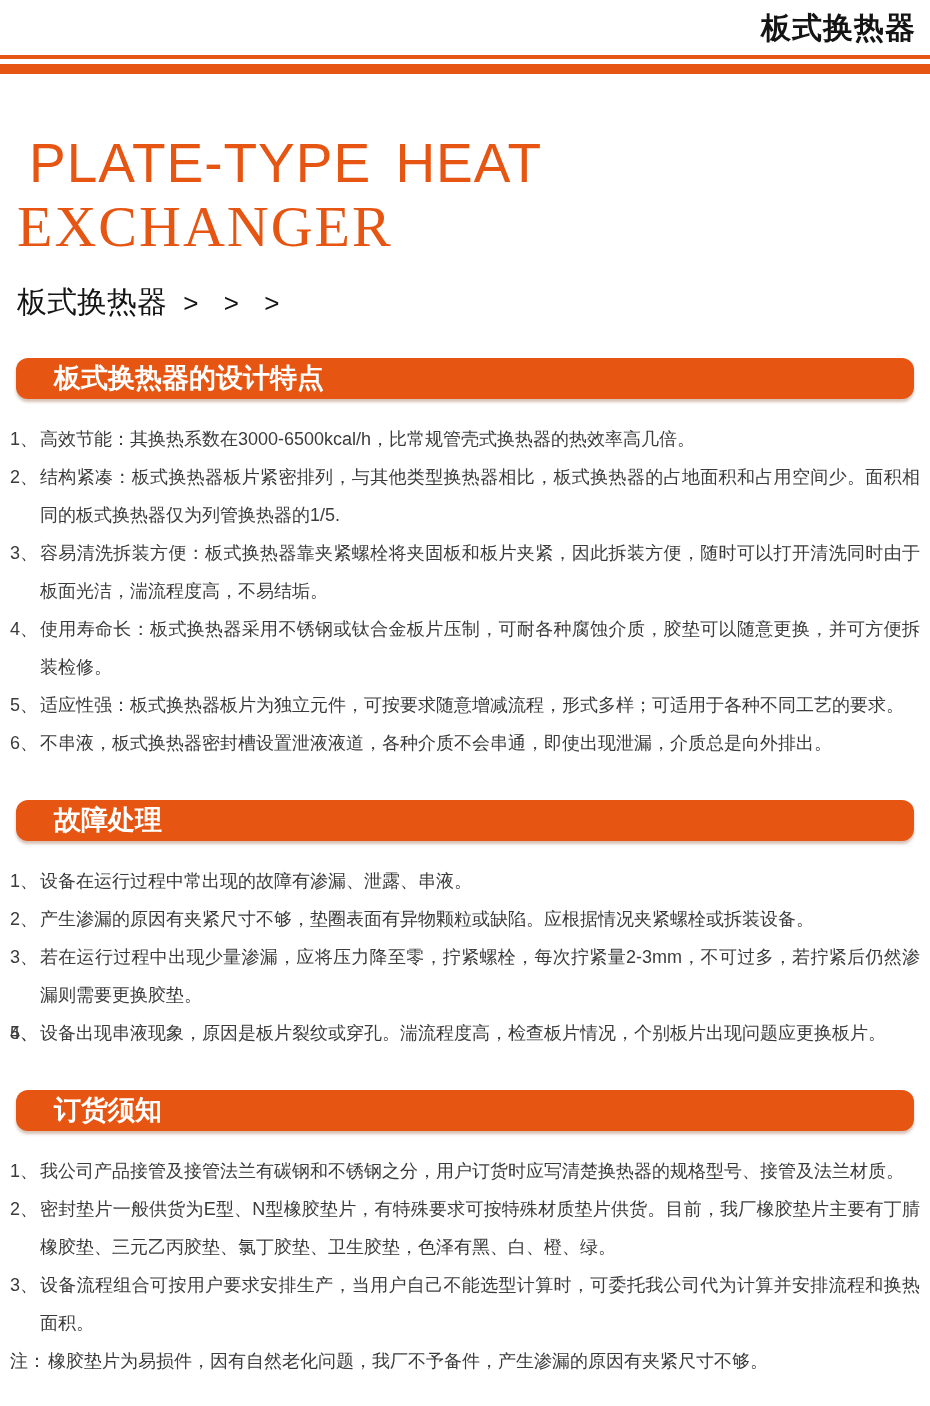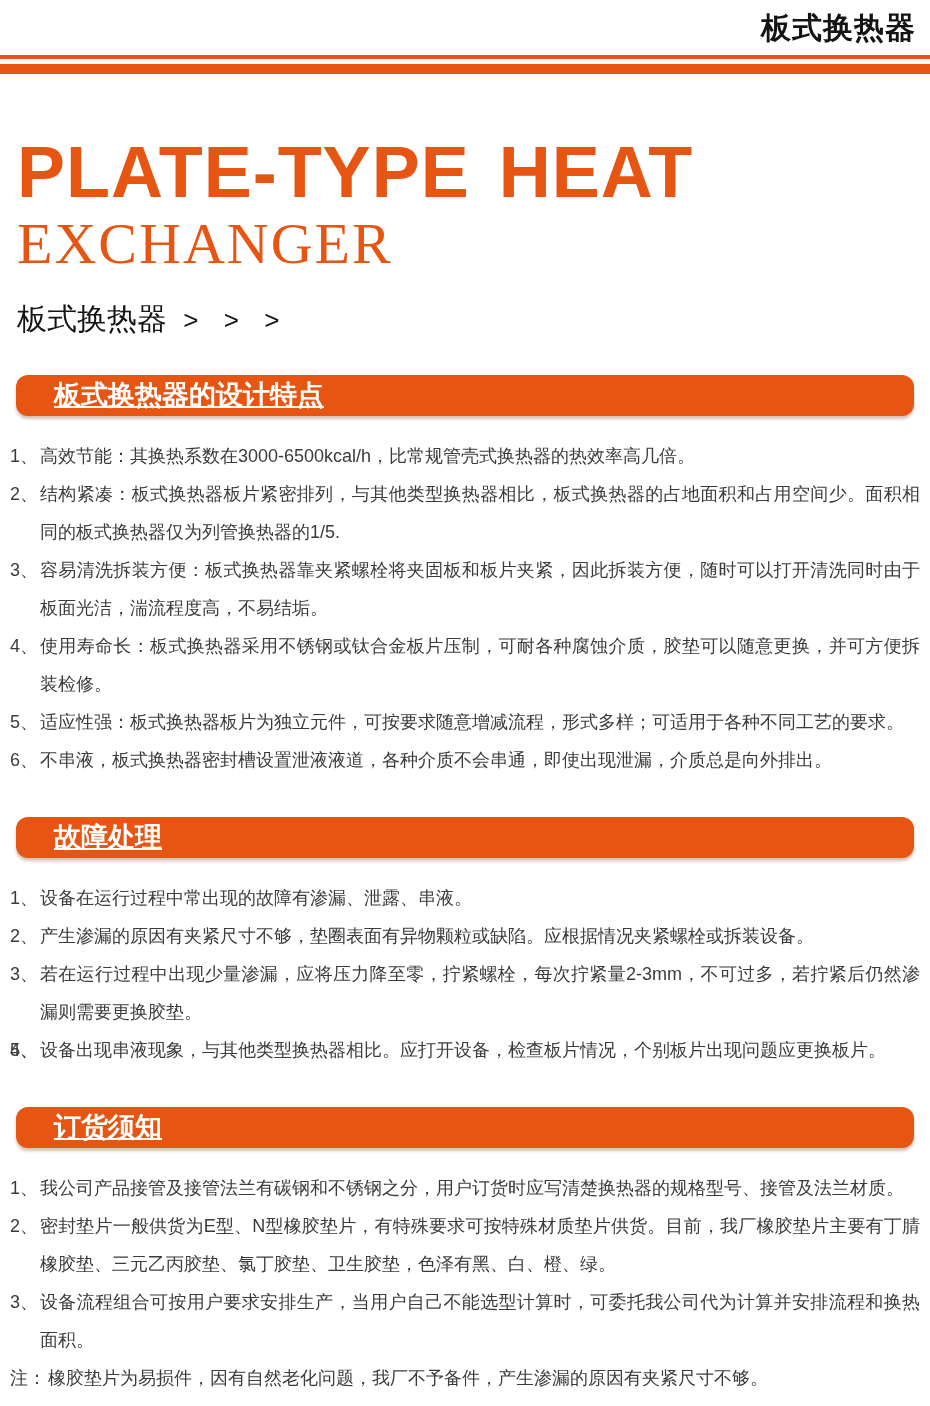--- a/index.html
+++ b/index.html
@@ -31,23 +31,23 @@
     letter-spacing: 1px;
     line-height: 1.2;
   }
   .rule { width: 100%; background: var(--accent); }
   .rule.thin  { height: 4px;  margin-top: 9px; }
   .rule.thick { height: 10px; margin-top: 5px; }
 
   
   .hero { padding-left: 17px; }
   .title-en1 {
-    margin: 62px 0 0;
-    font-size: 72px;
-    font-weight: bold;
+    margin: 62px 12px 0;
+    font-size: 55px;
+    font-weight: normal;
     color: var(--accent);
     letter-spacing: 1px;
     word-spacing: 8px;
     line-height: 1.0;
   }
   .title-en2 {
     margin: 7px 0 0;
     font-family: "Liberation Serif", "DejaVu Serif", serif;
     font-weight: normal;
     font-size: 58px;
@@ -73,21 +73,20 @@
     margin: 38px 16px 0;
     height: 41px;
     background: var(--accent);
     border-radius: 12px;
     color: #ffffff;
     font-size: 27px;
     font-weight: bold;
     line-height: 40px;
     padding-left: 38px;
     box-shadow: 0 3px 3px rgba(120, 50, 10, 0.30);
-    text-decoration: underline;
   }
 
   
   .list {
     list-style: none;
     margin: 21px 0 0;
     padding: 0 10px 0 0;
   }
   .list li {
     position: relative;
@@ -170,21 +169,21 @@
       </li>
       <li>
         <span class="num">3、</span>
         <span class="txt">若在运行过程中出现少量渗漏，应将压力降至零，拧紧螺栓，每次拧紧量2-3mm，不可过多，若拧紧后仍然渗漏则需要更换胶垫。</span>
       </li>
       <li>
         <span class="num">4、</span>
       </li>
       <li>
         <span class="num">5、</span>
-        <span class="txt">设备出现串液现象，与其他类型换热器相比。应打开设备，检查板片情况，个别板片出现问题应更换板片。</span>
+        <span class="txt">设备出现串液现象，原因是板片裂纹或穿孔。湍流程度高，检查板片情况，个别板片出现问题应更换板片。</span>
       </li>
     </ul>
   </section>
 
   <section>
     <div class="banner">
       <span>订货须知</span>
     </div>
     <ul class="list">
       <li>

